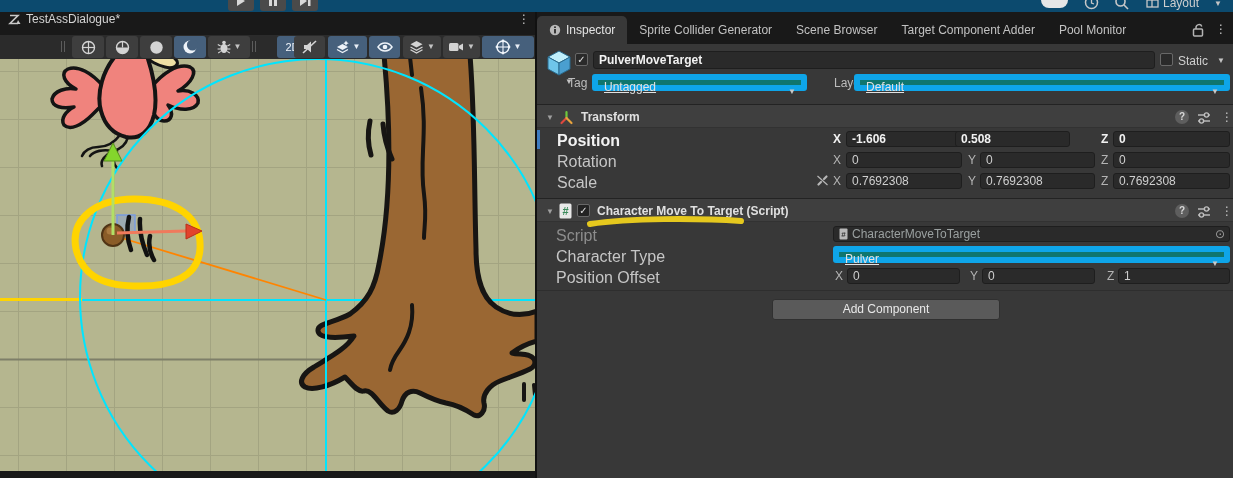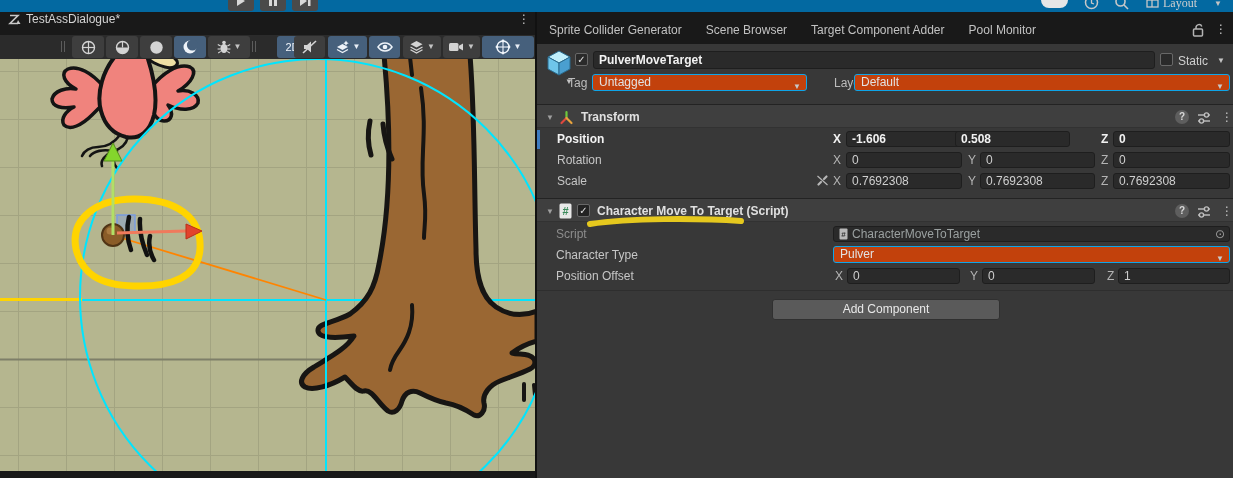--- a/index.html
+++ b/index.html
@@ -5,21 +5,21 @@
   * { box-sizing: border-box; margin: 0; padding: 0; }
   html,body { width:1233px; height:478px; overflow:hidden; }
   body {
     position:relative; background:#191919;
     font-family:"Liberation Sans","DejaVu Sans",sans-serif;
     font-size:12px; color:#cfcfcf; -webkit-font-smoothing:antialiased;
   }
   .abs { position:absolute; }
 
   
-  #titlebar { left:0; top:0; width:1233px; height:12px; background:#0369a1; overflow:hidden; z-index:30;font-family:Liberation Serif, serif; }
+  #titlebar { left:0; top:0; width:1233px; height:12px; background:#0c4a6e; overflow:hidden; z-index:30; }
   .tb-btn { position:absolute; top:-9px; width:26px; height:20px; background:#4a4a4a; border-radius:3px;
             display:flex; align-items:center; justify-content:center; }
   .tb-right-ico { position:absolute; top:-5px; color:#c8c8c8; }
 
   
   #scene-pane { left:0; top:5px; width:537px; height:466px; background:#191919; }
   #scene-tabrow { left:0; top:0; width:537px; height:30px; background:#191919; }
   #scene-toolbar { left:0; top:30px; width:537px; height:24px; background:#2b2b2b; }
   .stb-btn { position:absolute; top:1px; height:22px; background:#3e3e3e; border-radius:3px;
              display:flex; align-items:center; justify-content:center; gap:3px; color:#d4d4d4; }
@@ -30,25 +30,25 @@
 
   
   #inspector-pane { left:537px; top:0; width:696px; height:478px; background:#191919; }
   #insp-tabs { left:0; top:16px; width:696px; height:28px; display:flex; align-items:stretch; }
   .insp-tab { display:flex; align-items:center; gap:5px; padding:0 12px; color:#c2c2c2; cursor:default; }
   .insp-tab.active { background:#383838; border-radius:5px 5px 0 0; color:#e4e4e4; }
   #insp-body { left:0; top:44px; width:696px; height:434px; background:#383838; }
 
   .field { position:absolute; height:16px; background:#2a2a2a; border:1px solid #1e1e1e; border-radius:3px;
            color:#cfcfcf; font-size:12px; line-height:14px; padding:0 5px; overflow:hidden; white-space:nowrap; }
-  .dropdown { position:absolute; height:17px; background:#c2410c; border:1px solid #0ea5e9; border-radius:3px;
-              color:#e2e2e2; font-size:12px; line-height:15px; padding:0 6px; }
+  .dropdown { position:absolute; height:17px; background:#0f766e; border:6px solid #0ea5e9; border-radius:3px;
+              color:#e2e2e2; font-size:12px; line-height:15px; padding:0 6px;text-decoration:underline; }
   .dropdown .dd-caret { position:absolute; right:5px; top:4px; font-size:8px; color:#c8c8c8; }
   .axis-label { position:absolute; color:#b4b4b4; font-size:12px; }
-  .row-label { position:absolute; left:20px; color:#c6c6c6; font-size:12px; }
+  .row-label { position:absolute; left:20px; color:#c6c6c6; font-size:16px; }
   .comp-header { position:absolute; left:0; width:696px; height:24px; background:#3f3f3f;
                  border-top:1px solid #232323; border-bottom:1px solid #323232; }
   .comp-title { position:absolute; top:5px; font-weight:bold; color:#e0e0e0; font-size:12px; }
   .foldout { position:absolute; font-size:8px; color:#9f9f9f; top:8px; left:9px; }
   .hdr-ico { position:absolute; top:5px; }
   .help-ico { position:absolute; width:14px; height:14px; border-radius:50%; background:#5e5e5e; color:#d8d8d8;
               font-size:10px; font-weight:bold; text-align:center; line-height:14px; top:5px; }
   .kebab { position:absolute; color:#c4c4c4; font-size:12px; top:5px; }
   .checkbox { position:absolute; width:13px; height:13px; background:#2a2a2a; border:1px solid #686868;
               border-radius:2px; color:#e0e0e0; font-size:10px; line-height:11px; text-align:center; }
@@ -282,20 +282,28 @@
       <polygon points="104,102 113,84 122,102" fill="#84d62c" stroke="#569018" stroke-width="1"></polygon>
     </g>
   </svg>
 </div>
 
 <div class="abs" style="left:535px; top:0; width:2px; height:478px; background:#111;"></div>
 
 <div id="inspector-pane" class="abs">
 
   <div id="insp-tabs" class="abs">
+    <div class="insp-tab active">
+      <svg width="12" height="12">
+          <circle cx="6" cy="6" r="5.2" fill="#b9b9b9"></circle>
+          <rect x="5.2" y="5" width="1.6" height="4.4" fill="#191919"></rect>
+          <rect x="5.2" y="2.4" width="1.6" height="1.6" fill="#191919"></rect>
+        </svg>
+      <span>Inspector</span>
+    </div>
     <div class="insp-tab">
         <span>Sprite Collider Generator</span>
       </div>
     <div class="insp-tab">
         <span>Scene Browser</span>
       </div>
     <div class="insp-tab">
         <span>Target Component Adder</span>
       </div>
     <div class="insp-tab">

